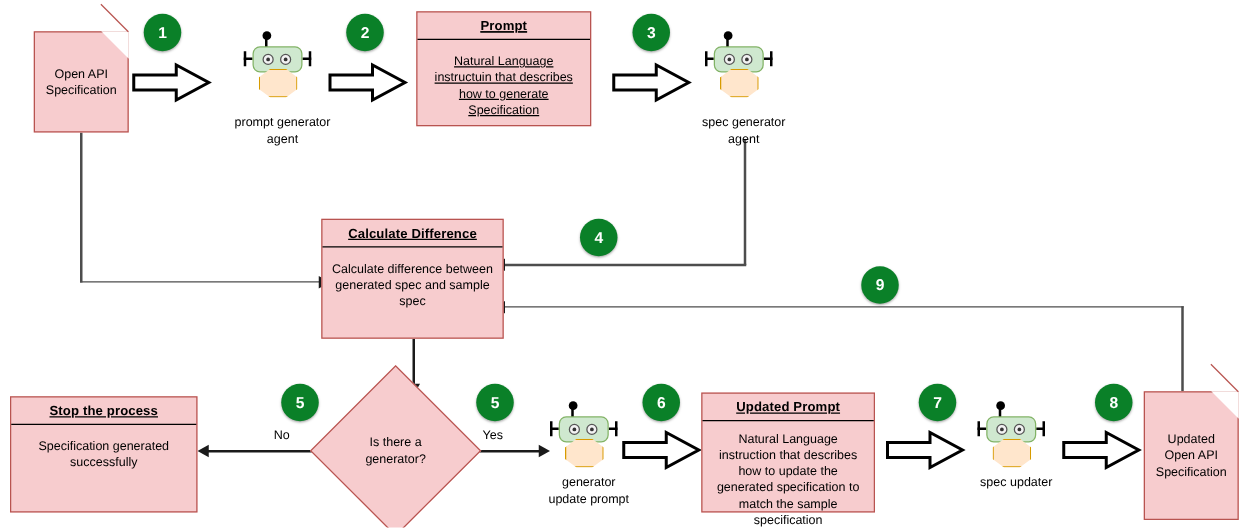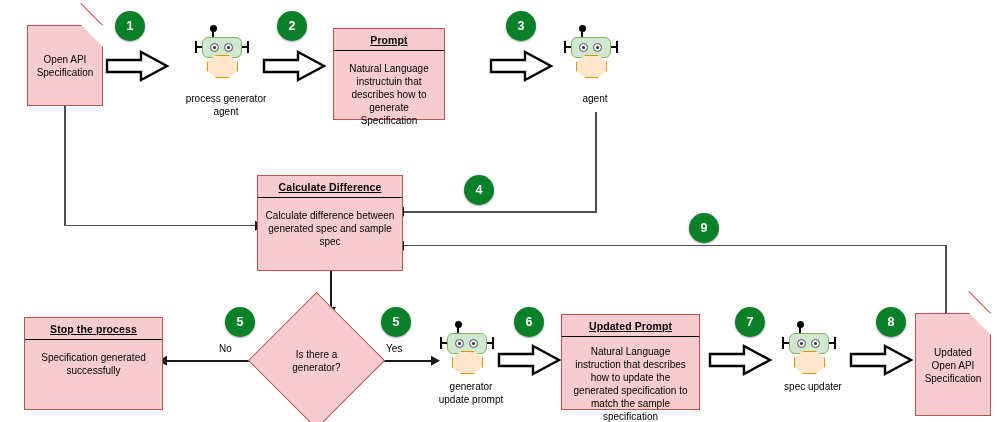--- a/index.html
+++ b/index.html
@@ -161,33 +161,33 @@
     <div class="head"></div>
     <div class="eye l">
         <div class="pupil"></div>
       </div>
     <div class="eye r">
         <div class="pupil"></div>
       </div>
     <div class="body"></div>
   </div>
   <div class="rlabel" style="left:161px;top:92px;">
-    <div>process generator</div>
+    <div>prompt generator</div>
     <div>agent</div>
   </div>
 
   <div class="step" style="left:277px;top:11px;">2</div>
 
   <div class="blockarrow" style="left:262px;top:50px;">
     <svg width="64" height="32" viewBox="0 0 64 32">
       <polygon points="2,10 36,10 36,2 62,16 36,30 36,22 2,22" fill="#ffffff" stroke="#000000" stroke-width="2.4" stroke-linejoin="miter"></polygon>
     </svg>
   </div>
 
-  <div class="node boxnode" style="left:333px;top:28px;width:112px;height:92px;">
+  <div class="node boxnode" style="left:333px;top:9px;width:140px;height:92px;text-decoration:underline;">
     <div class="hdr">Prompt</div>
     <div class="bdy">Natural Language instructuin that describes how to generate Specification</div>
   </div>
 
   <div class="step" style="left:506px;top:11px;">3</div>
 
   <div class="blockarrow" style="left:489px;top:50px;">
     <svg width="64" height="32" viewBox="0 0 64 32">
       <polygon points="2,10 36,10 36,2 62,16 36,30 36,22 2,22" fill="#ffffff" stroke="#000000" stroke-width="2.4" stroke-linejoin="miter"></polygon>
     </svg>
@@ -203,20 +203,21 @@
     <div class="head"></div>
     <div class="eye l">
         <div class="pupil"></div>
       </div>
     <div class="eye r">
         <div class="pupil"></div>
       </div>
     <div class="body"></div>
   </div>
   <div class="rlabel" style="left:530px;top:92px;">
+    <div>spec generator</div>
     <div>agent</div>
   </div>
 
   <div class="step" style="left:464px;top:175px;">4</div>
 
   <div class="step" style="left:689px;top:213px;">9</div>
 
   <div class="node boxnode" style="left:257px;top:175px;width:146px;height:96px;">
     <div class="hdr">Calculate Difference</div>
     <div class="bdy">Calculate difference between generated spec and sample spec</div>
@@ -227,21 +228,21 @@
     <div class="dtext">
       <div>Is there a</div>
       <div>generator?</div>
     </div>
   </div>
 
   <div class="step" style="left:225px;top:307px;">5</div>
 
   <div class="step" style="left:381px;top:307px;">5</div>
 
-  <div class="node boxnode" style="left:24px;top:317px;width:139px;height:93px;">
+  <div class="node boxnode" style="left:8px;top:317px;width:150px;height:93px;">
     <div class="hdr">Stop the process</div>
     <div class="bdy">Specification generated successfully</div>
   </div>
 
   <div class="robot" style="left:443px;top:318px;">
     <div class="capdot"></div>
     <div class="cap"></div>
     <div class="earcap l"></div>
     <div class="earcap r"></div>
     <div class="ear l"></div>

